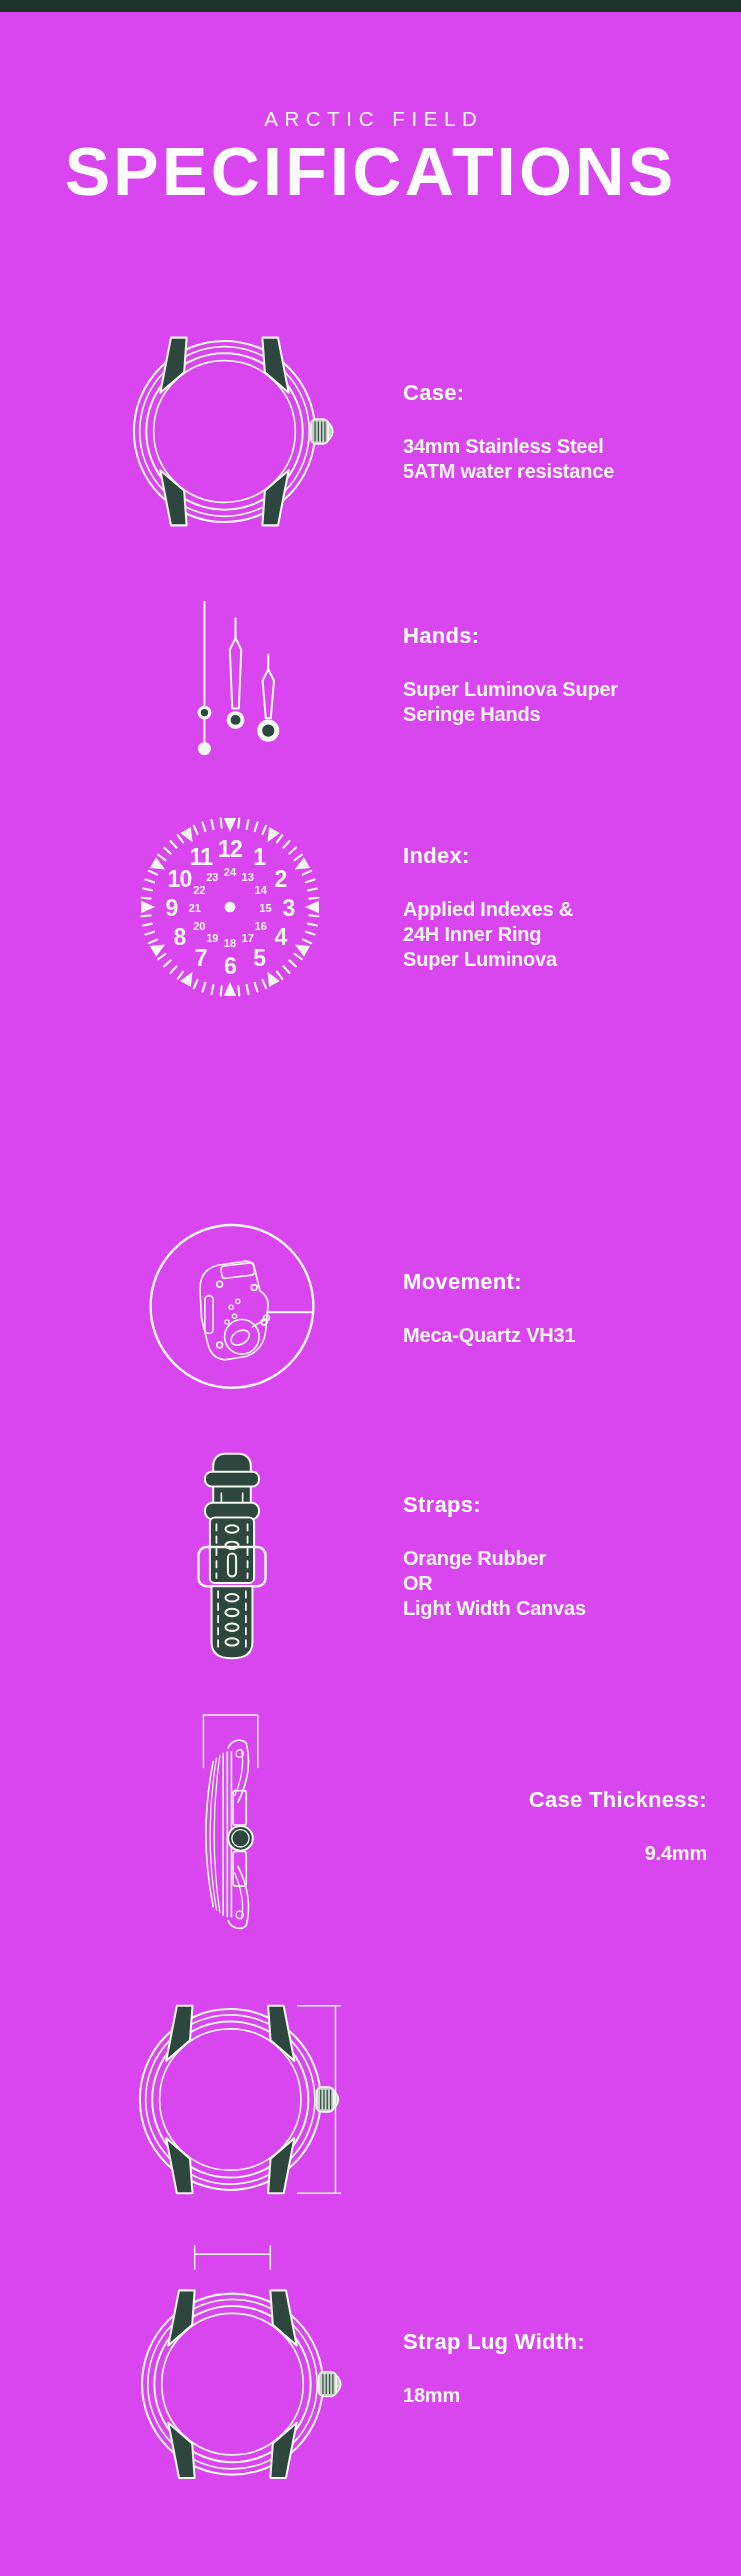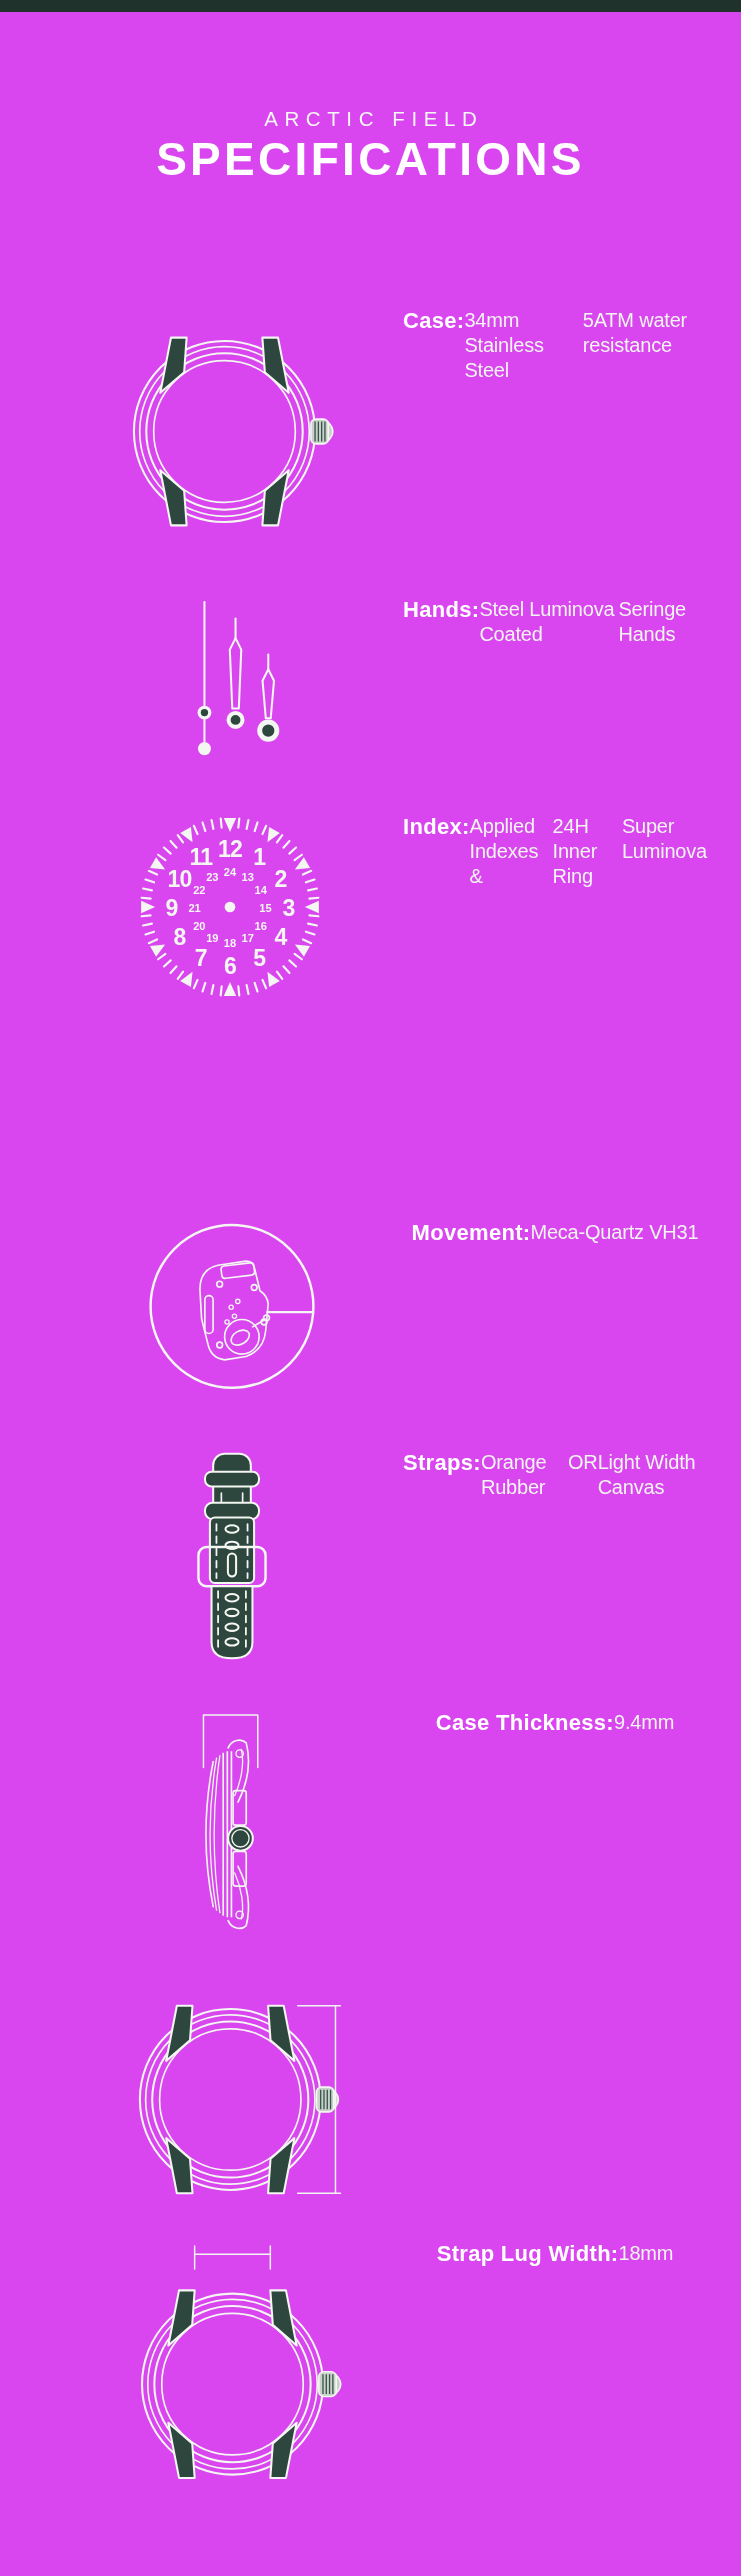--- a/index.html
+++ b/index.html
@@ -8,34 +8,34 @@
     background:#d946ef;overflow:hidden;
     font-family:"Liberation Sans",sans-serif;color:#ffffff;
   }
   
   .brand{
     position:absolute;top:95px;left:0;width:100%;text-align:center;
     font-size:20.5px;font-weight:500;letter-spacing:6.6px;text-indent:6.6px;color:#f6f8f4;
   }
   .title{
     position:absolute;top:120px;left:0;width:100%;text-align:center;
-    font-size:46px;font-weight:700;letter-spacing:3.3px;color:#ffffff;
+    font-size:68px;font-weight:700;letter-spacing:3.3px;color:#ffffff;
   }
   
   .spec{position:absolute;left:0;width:741px;}
   .ill{position:absolute;}
   .txt{
     position:absolute;left:403px;top:0;height:100%;width:304px;
-    display:flex;justify-content:center;
+    display:flex;flex-direction:column;justify-content:center;
   }
   .txt h2{
     margin:0 0 28px 0;font-size:22px;font-weight:700;letter-spacing:0.3px;color:#ffffff;
   }
   .txt .line{
-    font-size:20px;line-height:25px;font-weight:400;letter-spacing:-0.2px;color:#f2f4f0;
+    font-size:20px;line-height:25px;font-weight:700;letter-spacing:-0.2px;color:#f2f4f0;
   }
   
   .st{fill:none;stroke:#f3f6f1;}
   .sw15{stroke-width:1.6;} .sw2{stroke-width:2;} .sw25{stroke-width:2.5;} .sw3{stroke-width:3;}
   .rnd{stroke-linecap:round;stroke-linejoin:round;}
   .lug{fill:#2d463e;stroke:#f3f6f1;stroke-width:2.5;stroke-linejoin:round;}
   .fw{fill:#f3f6f1;stroke:none;}
   .crown{fill:#c9d1ca;stroke:#f3f6f1;stroke-width:2;}
   .hatch{stroke:#35544a;stroke-width:1.6;fill:none;}
   .donut{fill:#2d463e;stroke:#f3f6f1;}
@@ -90,21 +90,21 @@
         <line class="st sw25 rnd" x1="52" y1="26" x2="52" y2="50"></line>
         <path class="st sw25 rnd" d="M52,50 L59,64 L56,136 L48,136 L45,64 Z"></path>
         <circle class="donut" style="stroke-width:5" cx="52" cy="150" r="8.5"></circle>
         <line class="st sw25 rnd" x1="92" y1="70" x2="92" y2="88"></line>
         <path class="st sw25 rnd" d="M92,88 L99,102 L95,148 L89,148 L85,102 Z"></path>
         <circle class="donut" style="stroke-width:6" cx="92" cy="163" r="10.5"></circle>
       </svg>
     </div>
     <div class="txt">
       <h2>Hands:</h2>
-      <div class="line">Steel Luminova Coated</div>
+      <div class="line">Super Luminova Super</div>
       <div class="line">Seringe Hands</div>
     </div>
   </section>
 
   <section class="spec" style="top:802px;height:186px;">
     <div class="ill" style="left:137px;top:0;">
       <svg width="186" height="186" viewBox="0 0 226 226">
         <g id="dial-marks">
             <polygon points="113,22 120.5,5.000000000000001 105.5,4.999999999999999" class="fw"></polygon>
             <line x1="123.13926093696239" y1="16.53137614927749" x2="124.28907403290657" y2="5.591635300226486" class="st rnd" stroke-width="2.6"></line>

